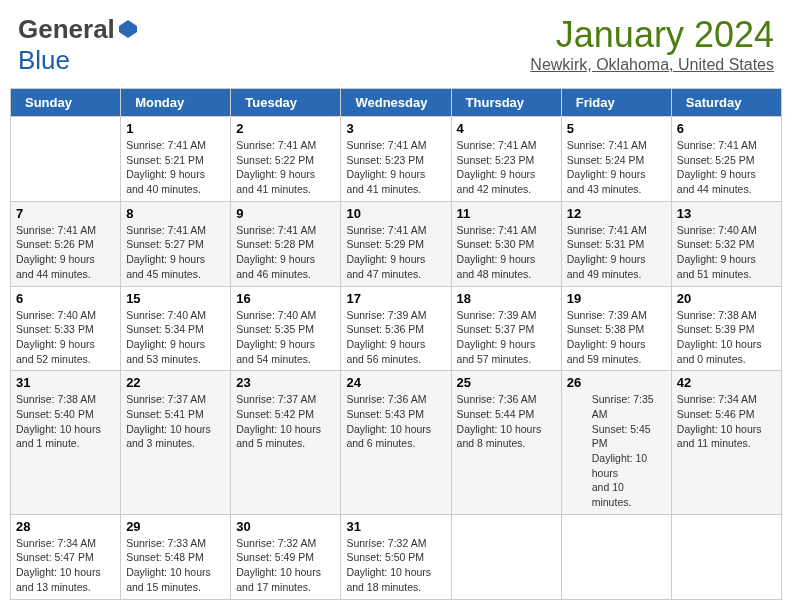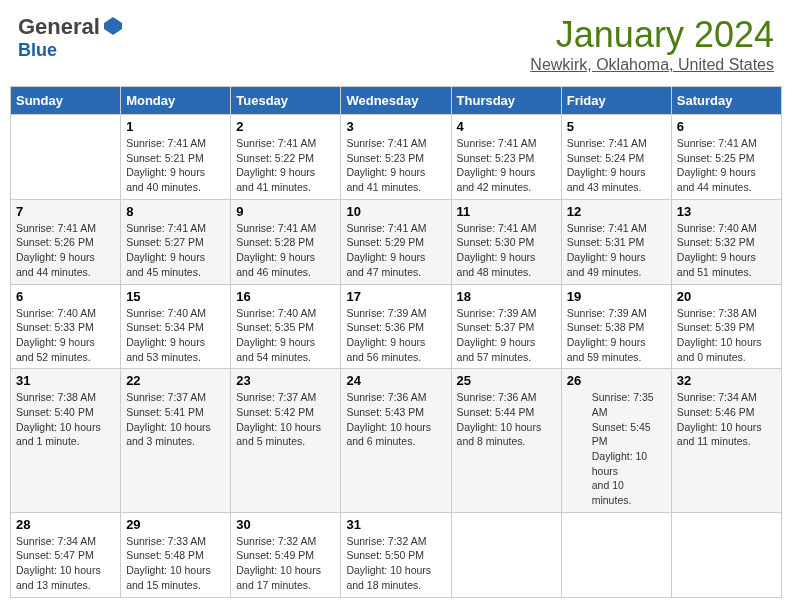--- a/index.html
+++ b/index.html
@@ -37,21 +37,21 @@
     }
     .calendar {
       width: 100%;
       border-collapse: collapse;
       font-size: 11px;
     }
     .calendar th {
       background: #2a6ab5;
       color: #fff;
       text-align: left;
-      padding: 6px 5px;
+      padding: 6px 14px;
       font-size: 13px;
       font-weight: bold;
       border: 1px solid #ccc;
     }
     .calendar td {
       border: 1px solid #ccc;
       vertical-align: top;
       padding: 4px 5px;
       width: 14.28%;
       min-height: 80px;
@@ -72,27 +72,27 @@
       line-height: 1.4;
     }
     .empty-cell {
       background: #fff !important;
     }
     .logo-row {
       display: flex;
       align-items: center;
     }
     .logo-text-general {
-      font-size: 22px;
+      font-size: 26px;
       font-weight: bold;
       color: #444;
     }
     .logo-text-blue {
-      font-size: 18px;
-      font-weight: bold;
+      font-size: 26px;
+      font-weight: normal;
       color: #1a5fa8;
     }
   </style>
 </head>
 <body>
 
 <div class="header-area">
   <div class="logo">
     <div class="logo-row">
       <span class="logo-text-general">General</span>
@@ -307,21 +307,21 @@
 and 8 minutes.</div>
         </td>
         <td>
           <span class="day-number">26</span>
           <div class="day-info" style="white-space: pre-line; margin-left: 25px;">Sunrise: 7:35 AM
 Sunset: 5:45 PM
 Daylight: 10 hours
 and 10 minutes.</div>
         </td>
         <td>
-          <span class="day-number">32</span>
+          <span class="day-number">42</span>
           <div class="day-info" style="white-space: pre-line;">Sunrise: 7:34 AM
 Sunset: 5:46 PM
 Daylight: 10 hours
 and 11 minutes.</div>
         </td>
       </tr>
       <tr>
         <td>
           <span class="day-number">28</span>
           <div class="day-info" style="white-space: pre-line;">Sunrise: 7:34 AM

